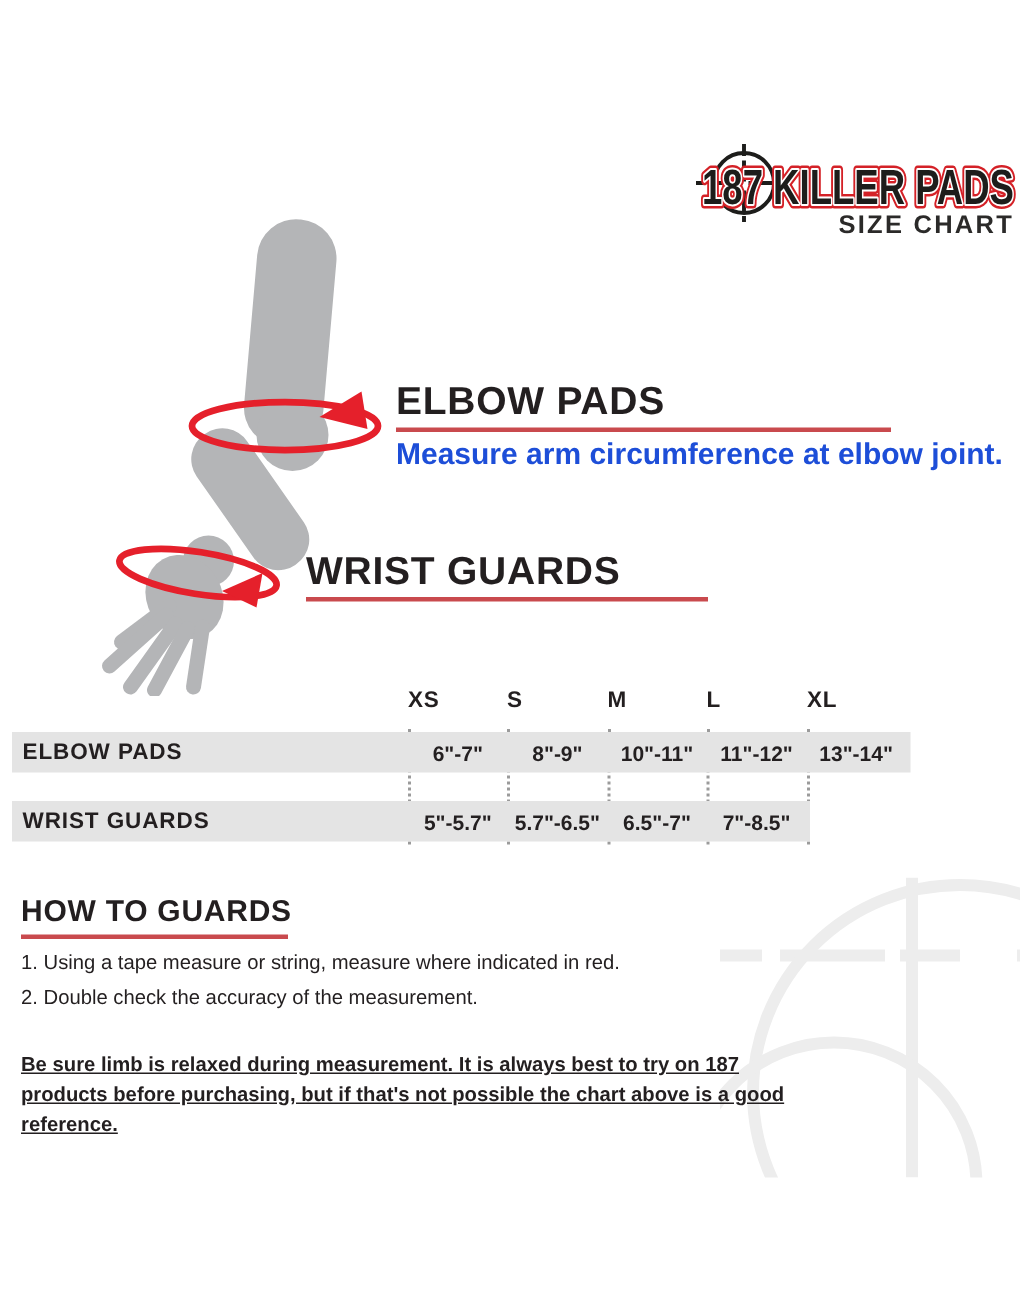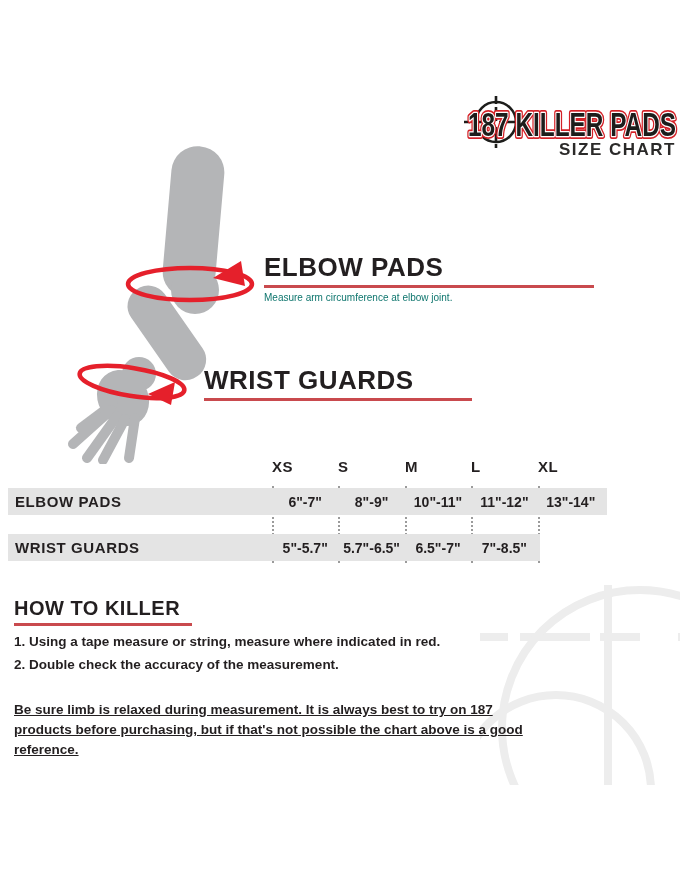--- a/index.html
+++ b/index.html
@@ -11,21 +11,21 @@
   .logo-svg{position:absolute;left:456px;top:96px;}
   .size-chart-label{
     position:absolute;right:4px;top:140px;font-size:17px;font-weight:bold;
     letter-spacing:1.5px;color:#2b2a29;margin-left:30px;
   }
   
   .arm-svg{position:absolute;left:55px;top:142px;}
   
   .sec-title{position:absolute;font-size:26px;font-weight:bold;letter-spacing:.5px;color:#231f20;white-space:nowrap;}
   .sec-underline{position:absolute;height:3px;background:#c94a4e;}
-  .sec-desc{position:absolute;font-size:10px;font-weight:normal;color:#0f766e;white-space:nowrap;}
+  .sec-desc{position:absolute;font-size:20px;font-weight:bold;color:#1d4ed8;white-space:nowrap;}
   .elbow-title{left:264px;top:252px;}
   .elbow-underline{left:264px;top:285px;width:330px;}
   .elbow-desc{left:264px;top:292px;}
   .wrist-title{left:204px;top:365px;}
   .wrist-underline{left:204px;top:398px;width:268px;}
   .wrist-desc{left:204px;top:404px;}
   
   .tbl-header-cell{
     position:absolute;top:458px;width:66px;text-align:left;
     font-size:15px;font-weight:bold;letter-spacing:.5px;
@@ -43,21 +43,21 @@
     width:66.4px;flex:none;text-align:center;font-size:14px;font-weight:bold;
   }
   .tbl-divider{
     position:absolute;top:486px;height:77px;width:0;
     border-left:2px dotted #9b9b9b;
   }
   .div-1{left:272px;} .div-2{left:338px;} .div-3{left:405px;} .div-4{left:471px;} .div-5{left:538px;}
   
   .htm-title{position:absolute;left:14px;top:597px;font-size:20px;font-weight:bold;letter-spacing:.5px;}
   .htm-underline{position:absolute;left:14px;top:623px;width:178px;height:3px;background:#c94a4e;}
-  .htm-steps{position:absolute;left:14px;top:631px;font-size:13.5px;font-weight:bold;line-height:22.5px;white-space:nowrap;}
+  .htm-steps{position:absolute;left:14px;top:631px;font-size:13.5px;font-weight:normal;line-height:22.5px;white-space:nowrap;}
   .htm-note{position:absolute;left:14px;top:700px;width:520px;font-size:13.5px;font-weight:bold;line-height:20px;text-decoration:underline;}
   
   .watermark-svg{position:absolute;left:480px;top:585px;}
 </style>
 </head>
 <body>
 
 <div class="page">
 
   <svg class="watermark-svg" width="200" height="200" viewBox="0 0 200 200">
@@ -137,21 +137,21 @@
   </div>
 
   <div class="tbl-row row-wrist">
     <div class="tbl-label">WRIST GUARDS</div>
     <div class="tbl-cell">5"-5.7"</div>
     <div class="tbl-cell">5.7"-6.5"</div>
     <div class="tbl-cell">6.5"-7"</div>
     <div class="tbl-cell">7"-8.5"</div>
   </div>
 
-  <div class="htm-title">HOW TO KILLER</div>
+  <div class="htm-title">HOW TO GUARDS</div>
   <div class="htm-underline"></div>
   <div class="htm-steps">
     <div>1. Using a tape measure or string, measure where indicated in red.</div>
     <div>2. Double check the accuracy of the measurement.</div>
   </div>
   <div class="htm-note">Be sure limb is relaxed during measurement. It is always best to try on 187 products before purchasing, but if that's not possible the chart above is a good reference.</div>
 
 </div>
 
 </body></html>

